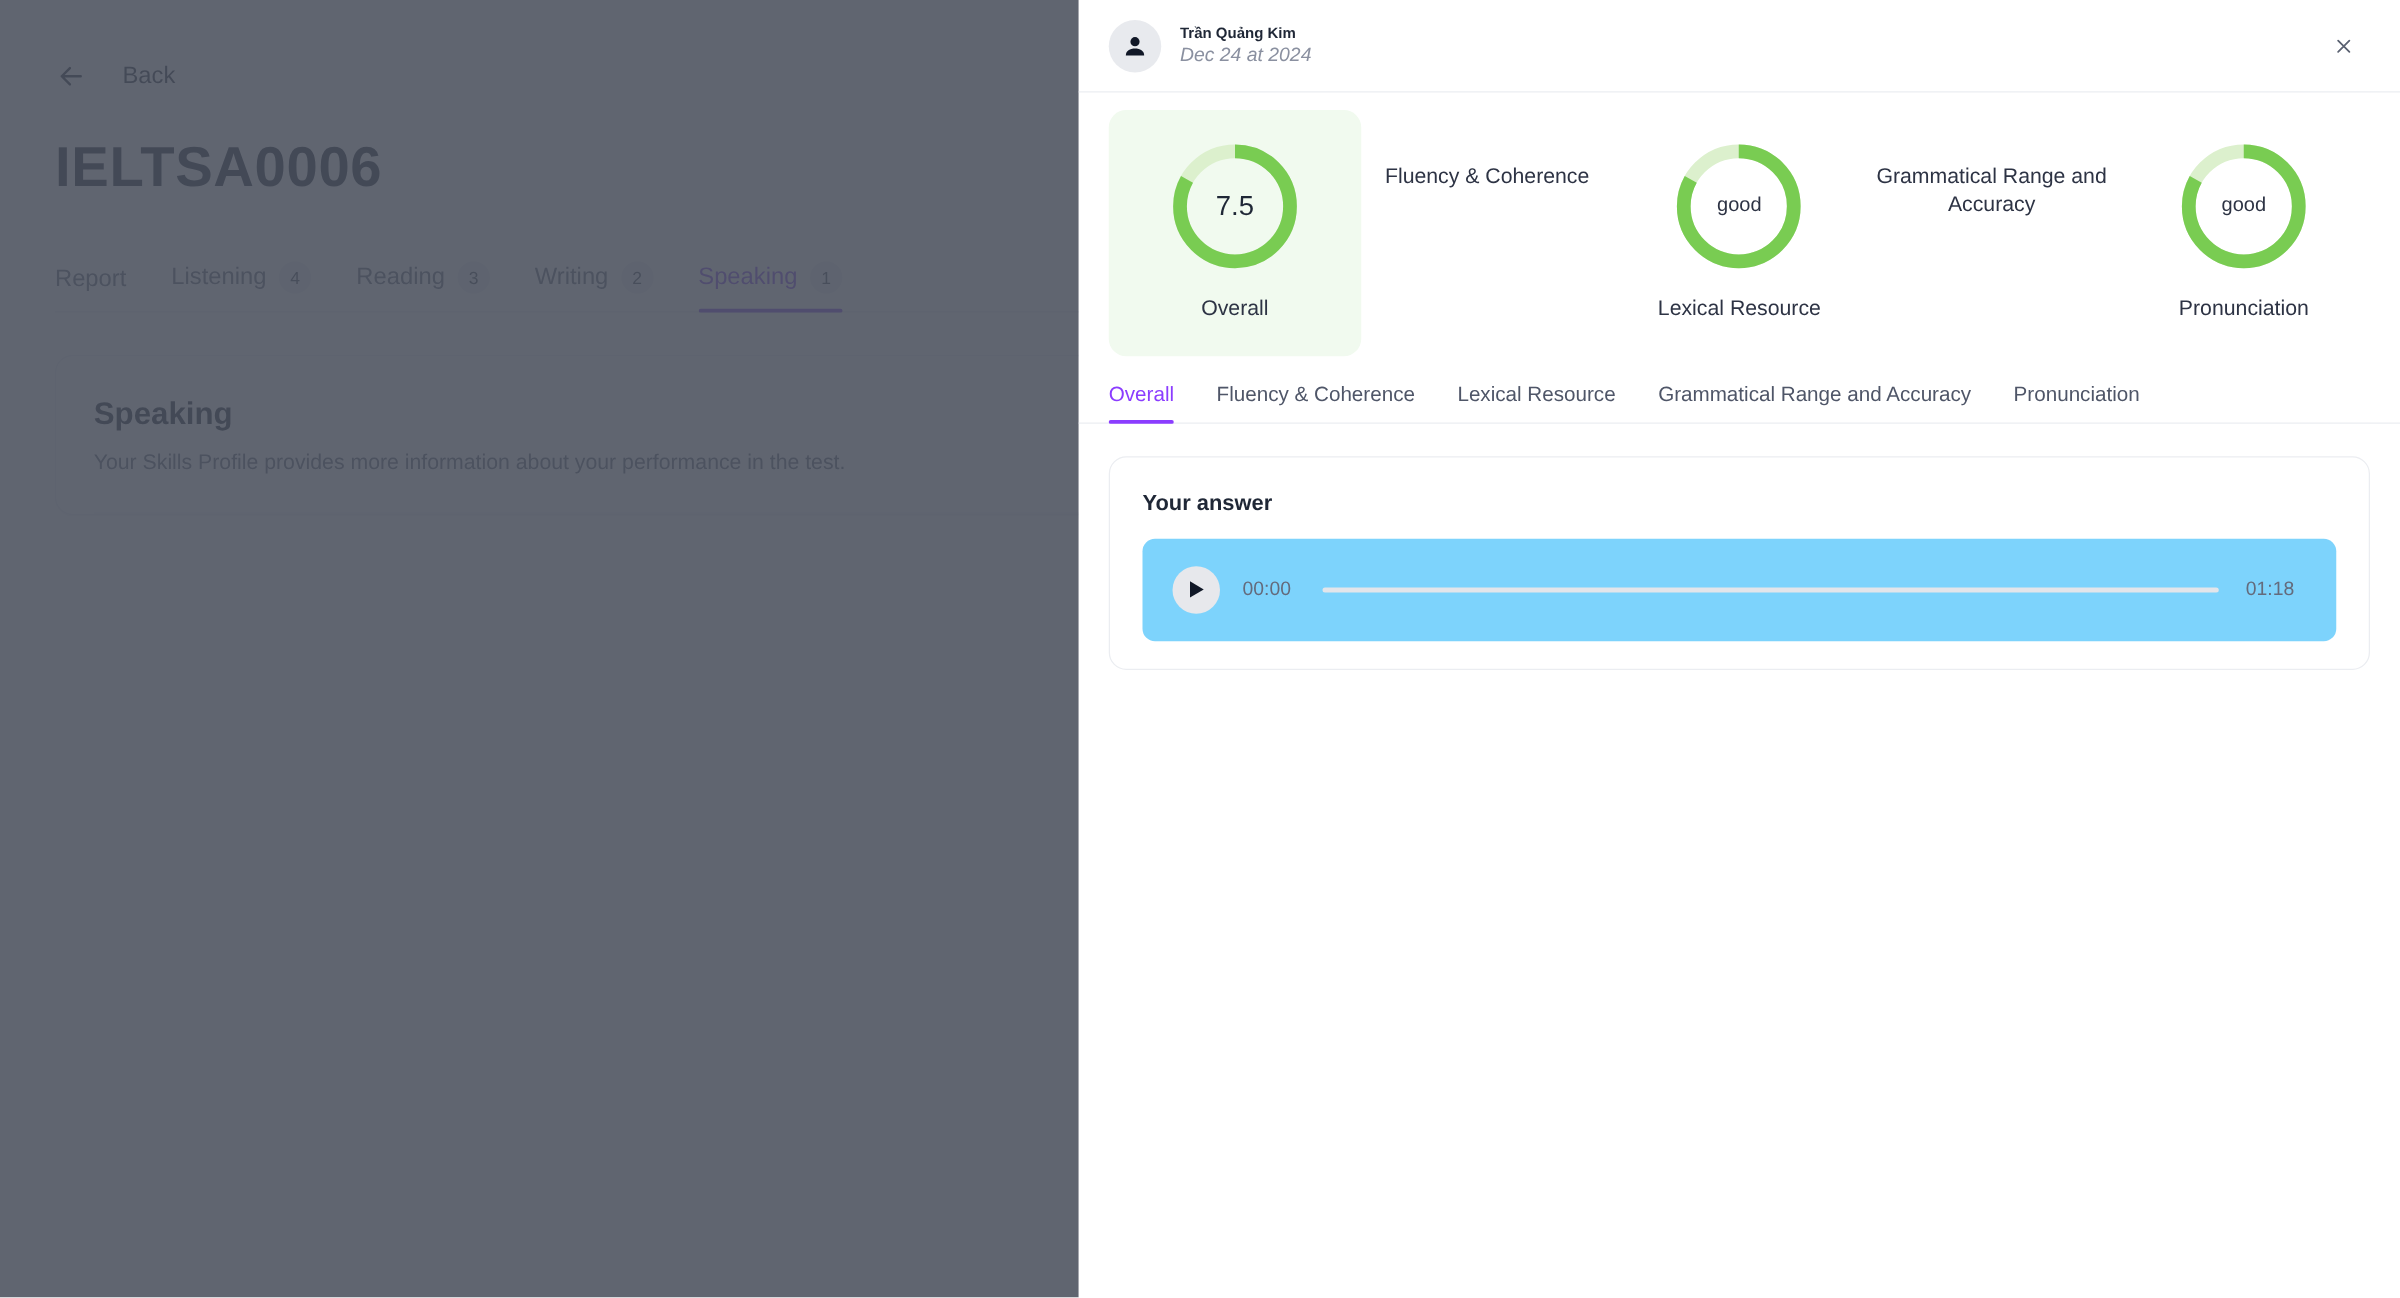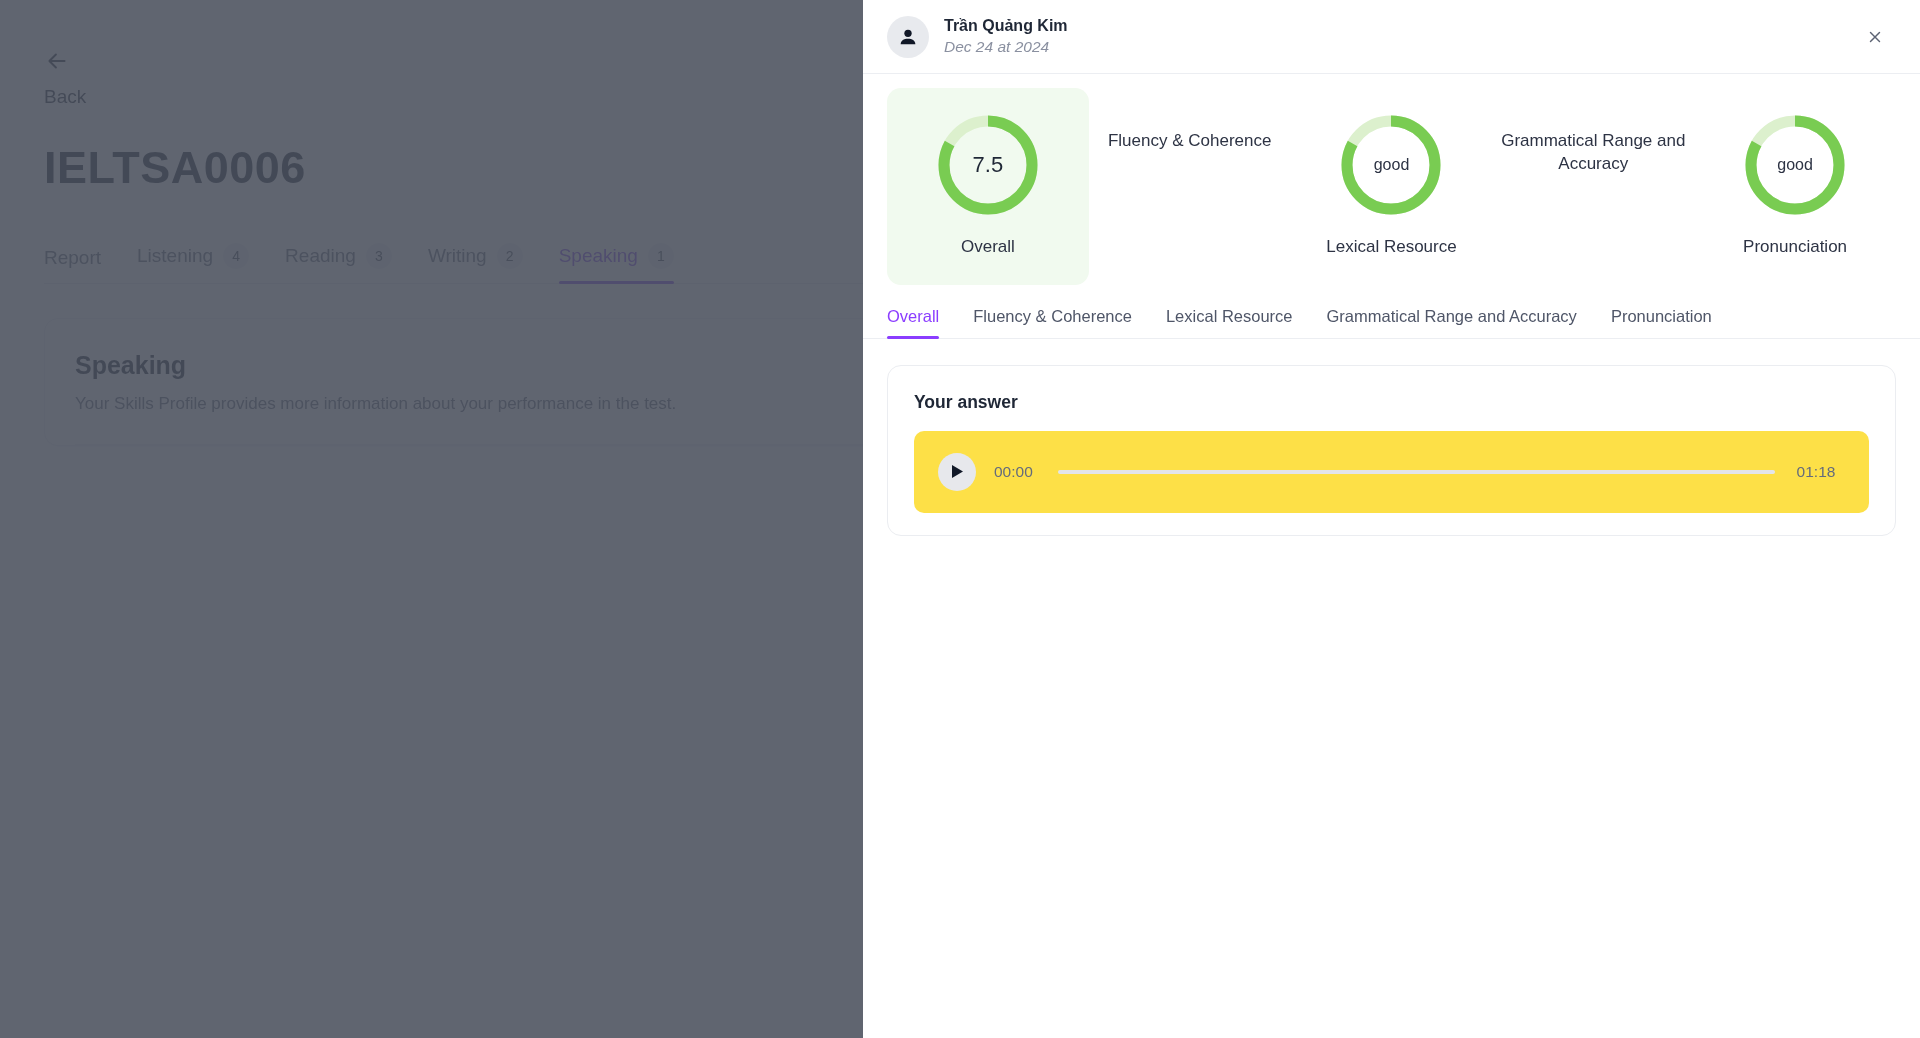--- a/index.html
+++ b/index.html
@@ -11,23 +11,23 @@
   }
   #root { position: relative; width: 1920px; height: 1038px; }
 
   
   .bg-page {
     position: absolute; inset: 0;
     background: #ffffff;
     padding: 38px 44px;
   }
   .back-row {
-    display: flex; gap: 12px;
+    display: flex; align-items: center; gap: 28px;
     margin-top: 10px; margin-bottom: 34px;
-    width: fit-content; cursor: pointer; flex-direction: column;
+    width: fit-content; cursor: pointer;
   }
   .back-arrow { width: 26px; height: 26px; display: block; }
   .back-label { font-size: 19px; color: #1b2233; font-weight: 400; }
 
   .page-title {
     font-size: 45px; font-weight: 700; color: #121a2b;
     letter-spacing: 0.5px; margin-bottom: 38px;
   }
 
   .tabs-row {
@@ -100,21 +100,21 @@
     padding: 18px 28px 18px 24px;
     border-bottom: 1px solid #eceef2;
     height: 74px; flex: 0 0 auto;
   }
   .avatar {
     width: 42px; height: 42px; border-radius: 50%;
     background: #e8eaee; display: flex; align-items: center; justify-content: center;
     margin-right: 15px; flex: 0 0 auto;
   }
   .user-meta { display: flex; flex-direction: column; gap: 3px; }
-  .user-name { font-size: 16px; font-weight: 700; color: #1f2736; }
+  .user-name { font-size: 12px; font-weight: 700; color: #1f2736; }
   .user-date { font-size: 15.5px; color: #8a90a0; font-style: italic; }
   .close-btn {
     margin-left: auto; width: 34px; height: 34px;
     display: flex; align-items: center; justify-content: center;
     cursor: pointer; border-radius: 6px;
   }
 
   .rings-row {
     display: flex; align-items: flex-start;
     padding: 14px 24px 10px 24px;
@@ -155,21 +155,21 @@
   }
 
   .drawer-body { padding: 26px 24px 0 24px; flex: 1 1 auto; overflow: hidden; }
   .answer-card {
     border: 1px solid #ebedf1; border-radius: 14px;
     padding: 26px 26px 22px 26px;
     background: #fff;
   }
   .answer-title { font-size: 17.5px; font-weight: 700; color: #1f2736; margin-bottom: 18px; }
   .player {
-    background: #fde047; border-radius: 10px;
+    background: #7dd3fc; border-radius: 10px;
     height: 82px; display: flex; align-items: center;
     padding: 0 30px 0 24px; gap: 18px;
   }
   .play-btn {
     width: 38px; height: 38px; border-radius: 50%;
     background: #e7e8ec; display: flex; align-items: center; justify-content: center;
     cursor: pointer; flex: 0 0 auto;
   }
   .time-cur { font-size: 15.5px; color: #646b7c; min-width: 46px; }
   .track {

